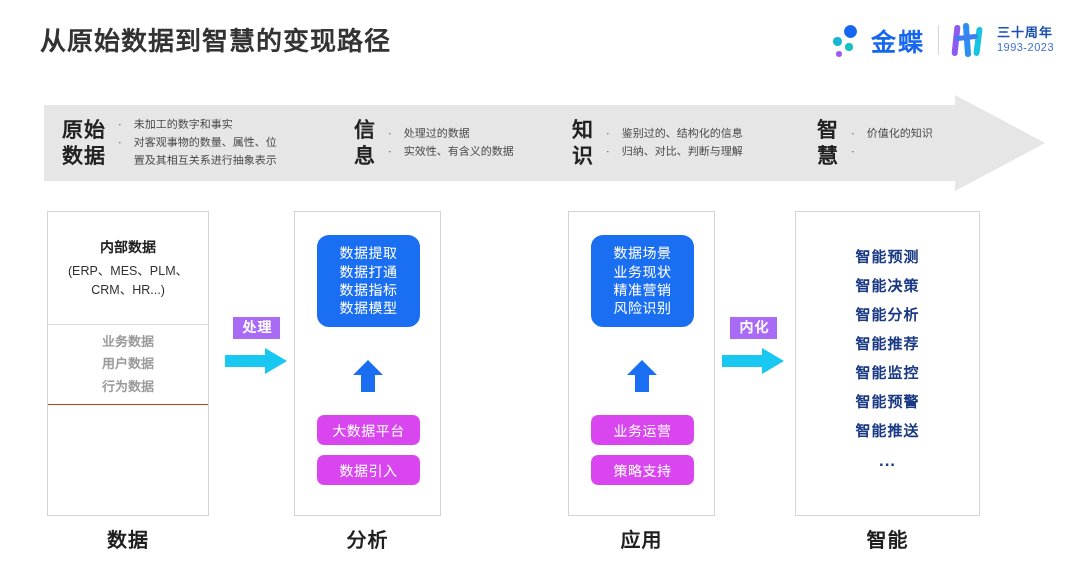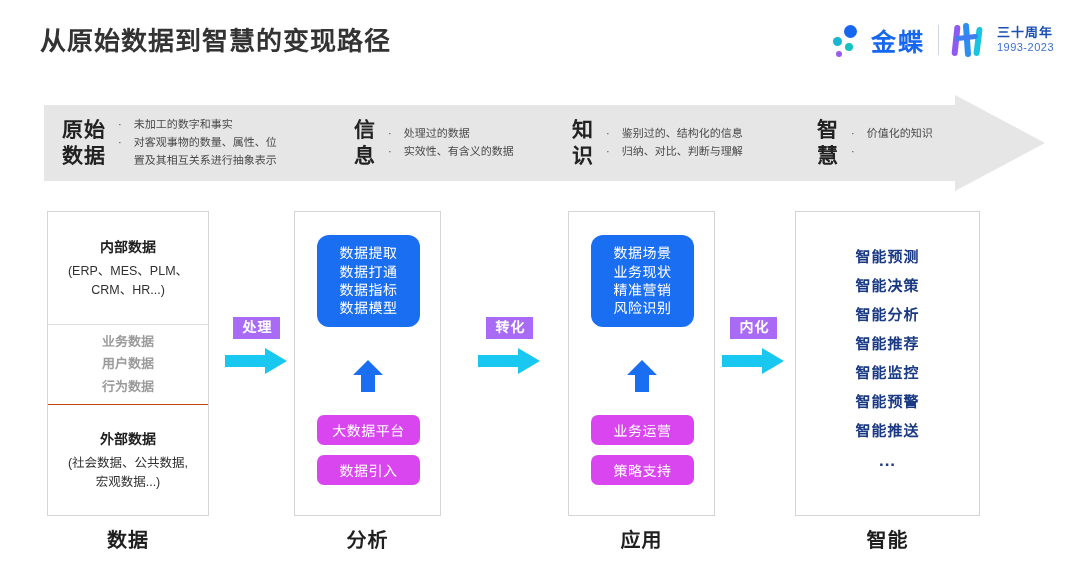--- a/index.html
+++ b/index.html
@@ -418,25 +418,20 @@
   <div class="card" id="card-data">
     <div class="seg" id="seg-internal">
       <div class="seg-title">内部数据</div>
       <div class="seg-sub">(ERP、MES、PLM、
 CRM、HR...)</div>
     </div>
     <div class="seg" id="seg-middle">
       <div class="mid-item">业务数据</div>
       <div class="mid-item">用户数据</div>
       <div class="mid-item">行为数据</div>
-    </div>
-    <div class="seg" id="seg-external">
-      <div class="seg-title">外部数据</div>
-      <div class="seg-sub">(社会数据、公共数据,
-宏观数据...)</div>
     </div>
   </div>
   <div class="col-label" id="label-data">数据</div>
 
   <div class="card" id="card-analysis">
     <div class="blue-panel">
       <div class="bp-line">数据提取</div>
       <div class="bp-line">数据打通</div>
       <div class="bp-line">数据指标</div>
       <div class="bp-line">数据模型</div>
@@ -484,28 +479,20 @@
 
   <div class="connector" id="conn-process">
     <span class="conn-badge">处理</span>
     <div class="conn-arrow">
       <svg width="62" height="26" viewBox="0 0 62 26">
         <polygon points="0,7 40,7 40,0 62,13 40,26 40,19 0,19" fill="#18c8f0"></polygon>
       </svg>
     </div>
   </div>
 
-  <div class="connector" id="conn-convert">
-    <span class="conn-badge">转化</span>
-    <div class="conn-arrow">
-      <svg width="62" height="26" viewBox="0 0 62 26">
-        <polygon points="0,7 40,7 40,0 62,13 40,26 40,19 0,19" fill="#18c8f0"></polygon>
-      </svg>
-    </div>
-  </div>
 
   <div class="connector" id="conn-internalize">
     <span class="conn-badge">内化</span>
     <div class="conn-arrow">
       <svg width="62" height="26" viewBox="0 0 62 26">
         <polygon points="0,7 40,7 40,0 62,13 40,26 40,19 0,19" fill="#18c8f0"></polygon>
       </svg>
     </div>
   </div>
 

